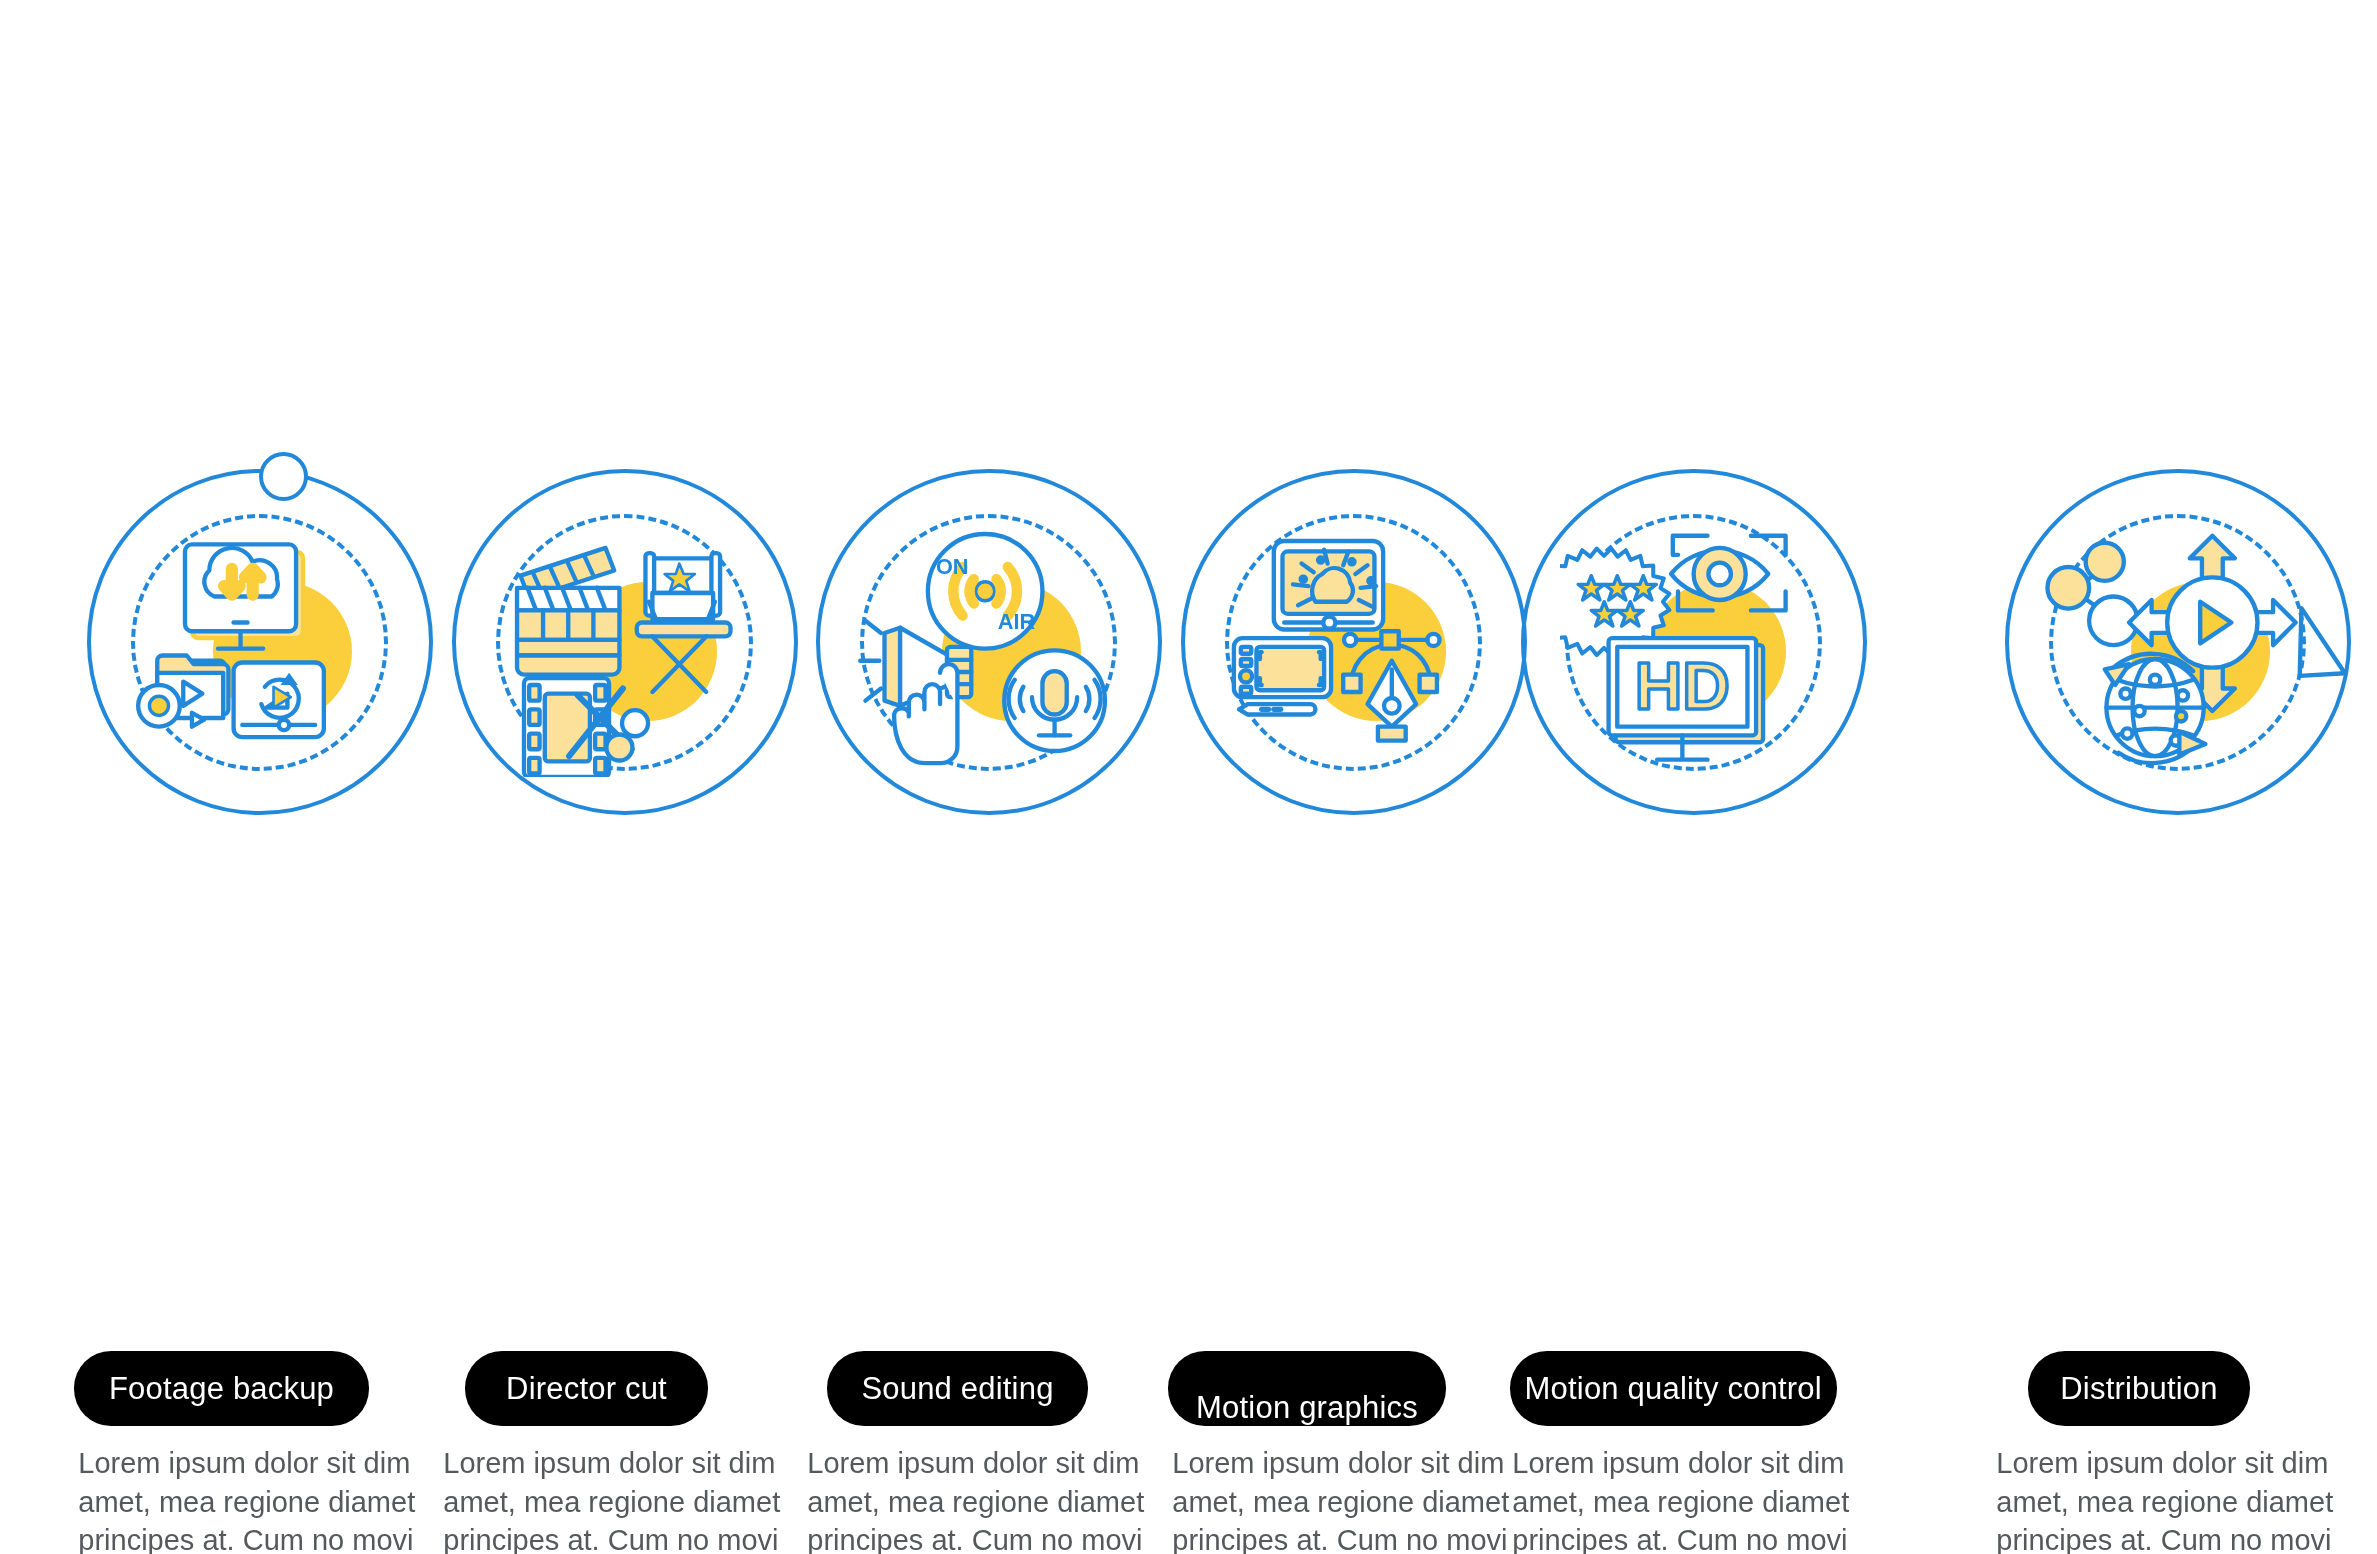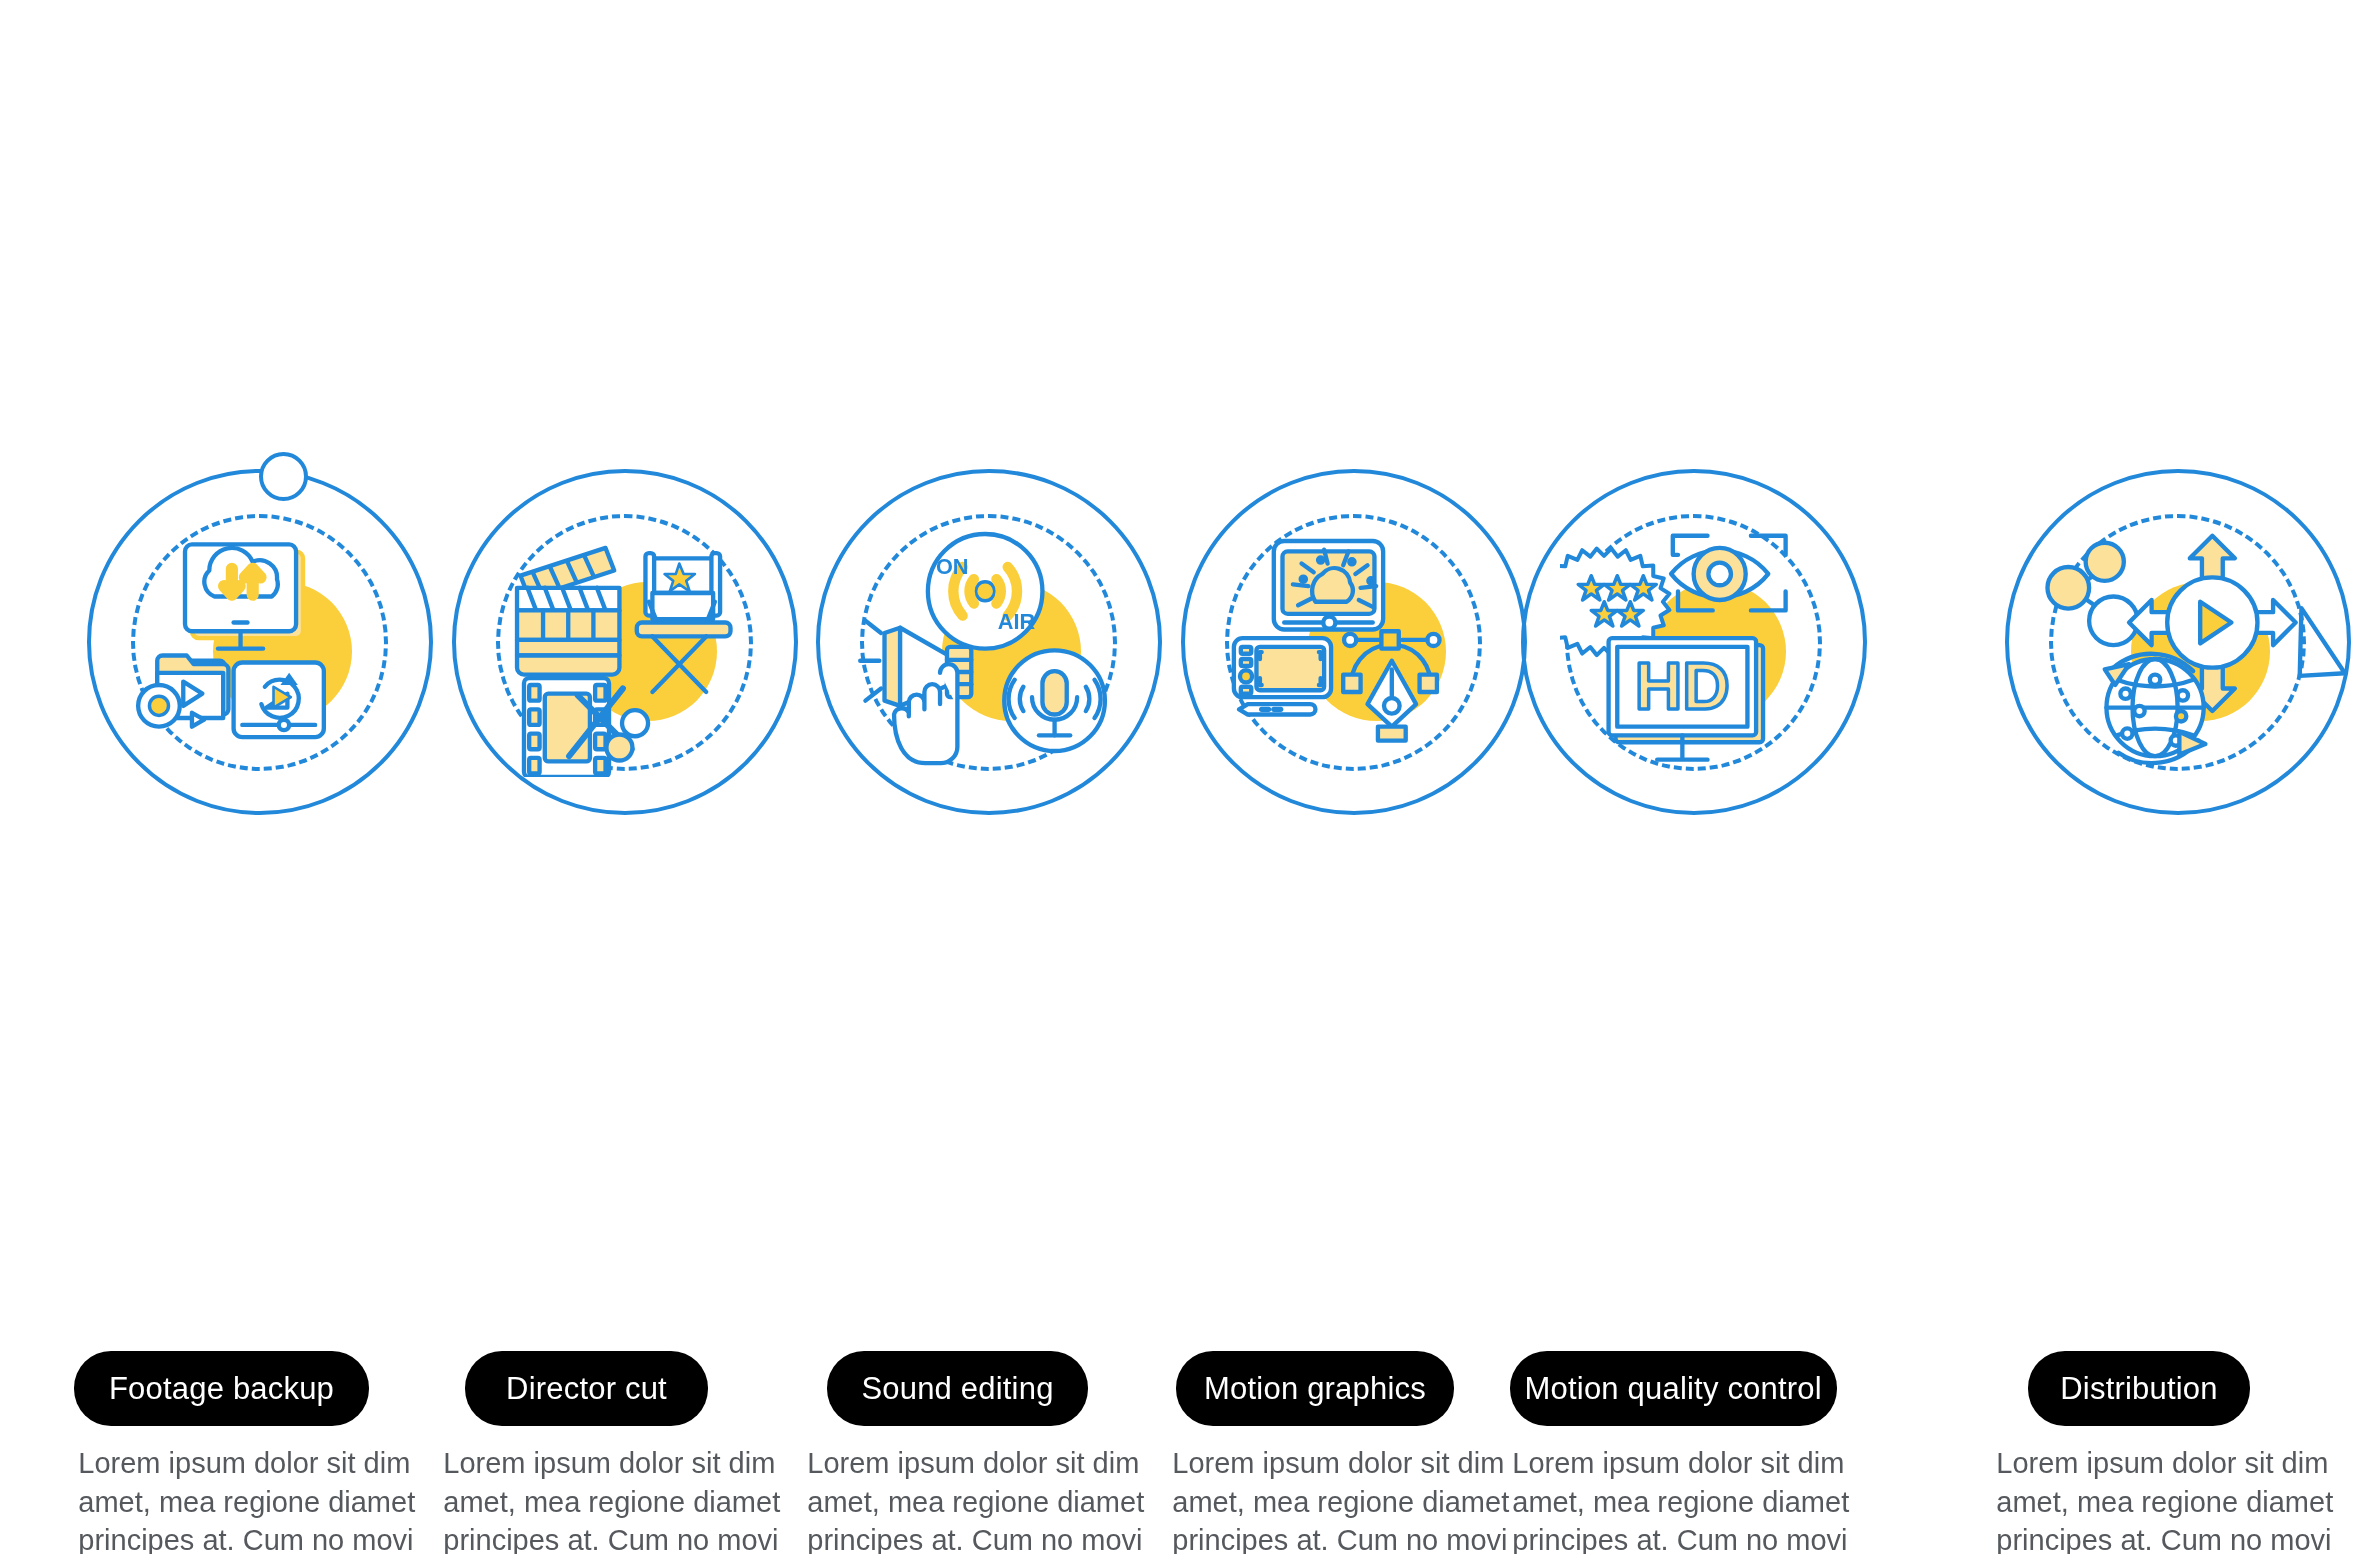--- a/index.html
+++ b/index.html
@@ -279,21 +279,21 @@
           <rect x="186" y="142" width="20" height="20" fill="#FBCF3B"></rect>
           <rect x="142" y="192" width="20" height="20" fill="#FBE19A"></rect>
           <rect x="230" y="192" width="20" height="20" fill="#FBE19A"></rect>
           <polygon points="198,176 226,226 198,252 170,226" fill="#fff"></polygon>
           <line x1="198" y1="186" x2="198" y2="226"></line>
           <circle cx="198" cy="228" r="9" fill="#fff"></circle>
           <rect x="182" y="252" width="32" height="16" fill="#FBE19A"></rect>
         </g>
       </svg>
     </div>
-    <div class="pill" style="left:8px;width:278px;">
+    <div class="pill" style="left:0;width:278px;align-items:flex-end;">
       <span>Motion graphics</span>
     </div>
     <div class="body-text" style="left:4.3px;">Lorem ipsum dolor sit dim amet, mea regione diamet principes at. Cum no movi lorem ipsum dolor sit dim</div>
   </div>
 
   <div class="step" style="left:1508px;">
     <div class="circle-zone">
       <div class="ring-solid"></div>
       <div class="ring-dashed"></div>
       <div class="yellow-blob"></div>

